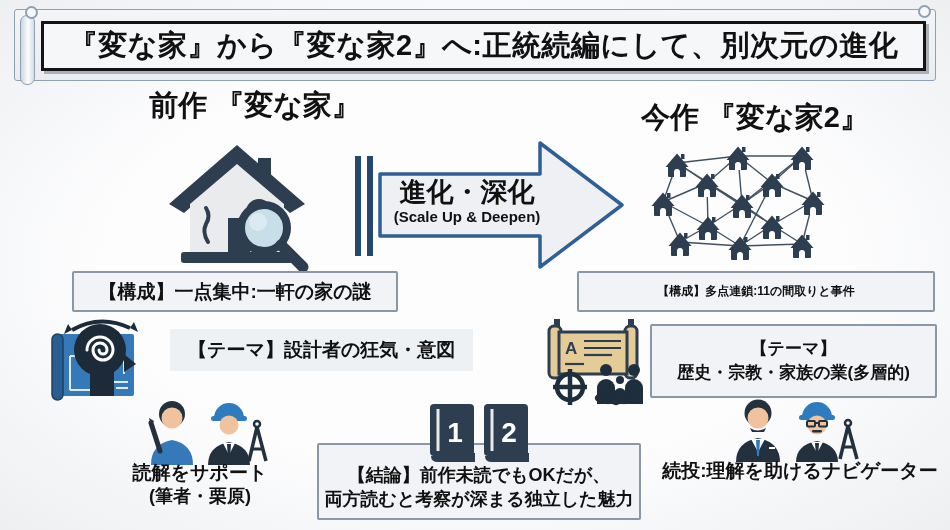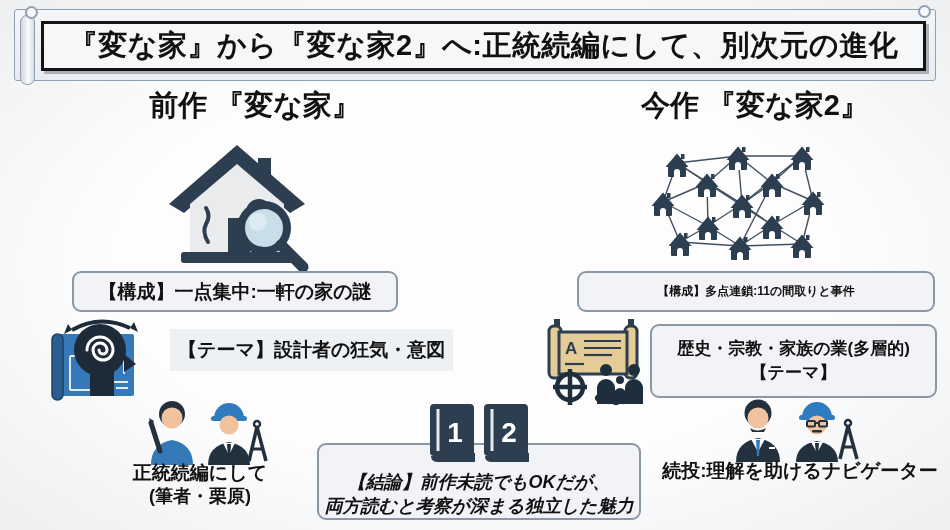--- a/index.html
+++ b/index.html
@@ -17,38 +17,38 @@
   .curl-l{left:10px;top:-4px;} .curl-r{right:4px;top:-5px;}
   .title-box{position:absolute;left:26px;top:11px;right:9px;bottom:9px;
     background:#f6f7f9;border:3px solid #141414;box-shadow:3px 3px 0 rgba(90,100,110,.45);
     display:flex;align-items:center;justify-content:center;}
   .title-text{font-size:29px;font-weight:bold;letter-spacing:.5px;white-space:nowrap;}
   
   .col-header{position:absolute;text-align:center;font-weight:bold;}
   .col-header .h1{font-size:29px;line-height:26px;}
   .col-header .h2{font-size:16px;line-height:19px;}
   .hdr-left{left:105px;top:92px;width:300px;}
-  .hdr-right{left:585px;top:92px;width:340px;}
+  .hdr-right{left:585px;top:104px;width:340px;}
   
   .icn{position:absolute;}
   
   .arrow-wrap{position:absolute;left:352px;top:136px;width:275px;height:138px;}
   .arrow-label{position:absolute;left:30px;top:41px;width:170px;text-align:center;font-weight:bold;}
   .arrow-label .a1{font-size:27px;line-height:30px;}
   .arrow-label .a2{font-size:15px;line-height:20px;}
   
-  .pill{position:absolute;background:#f1f3f6;border:2px solid #8a97a5;border-radius:9px;
+  .pill{position:absolute;background:#f1f3f6;border:2px solid #8a97a5;border-radius:2px;
     display:flex;flex-direction:column;align-items:center;justify-content:center;
     font-weight:bold;text-align:center;}
   .kousei-left{left:72px;top:271px;width:322px;height:37px;font-size:19px;}
   .kousei-right{left:577px;top:271px;width:354px;height:37px;font-size:12px;}
   .theme-right-box{left:650px;top:324px;width:283px;height:70px;font-size:17px;line-height:24px;}
   .conclusion-box{left:317px;top:443px;width:324px;height:77px;font-size:18px;line-height:24px;
-    justify-content:flex-end;box-sizing:border-box;font-style:italic;}
-  .theme-left-strip{position:absolute;left:170px;top:329px;padding:8px 8px;background:#eef1f4;
+    justify-content:flex-end;padding-bottom:7px;box-sizing:border-box;}
+  .theme-left-strip{position:absolute;left:170px;top:329px;padding:8px 18px;background:#eef1f4;
     font-size:19px;font-weight:bold;white-space:nowrap;}
   
   .caption{position:absolute;text-align:center;font-weight:bold;}
   .caption .c1{font-size:19px;line-height:24px;}
   .caption .c2{font-size:18px;line-height:23px;text-align:center;}
   .cap-left{left:55px;top:461px;width:290px;}
   .cap-right{left:652px;top:459px;width:296px;}
 </style>
 </head>
 <body>
@@ -82,20 +82,31 @@
       <circle cx="97" cy="70" r="11" fill="#f4f5f6" stroke="#2d3e50" stroke-width="4"></circle>
       <line x1="97" y1="60" x2="97" y2="80" stroke="#2d3e50" stroke-width="2.5"></line>
       <line x1="87" y1="70" x2="107" y2="70" stroke="#2d3e50" stroke-width="2.5"></line>
       <rect x="19" y="110" width="112" height="11" rx="3" fill="#2d3e50"></rect>
       <circle cx="102" cy="86" r="23" fill="#c8dfe9" stroke="#2d3e50" stroke-width="8"></circle>
       <line x1="119" y1="103" x2="141" y2="125" stroke="#2d3e50" stroke-width="11" stroke-linecap="round"></line>
       <circle cx="96" cy="80" r="9" fill="#dceaf1"></circle>
     </svg>
   </div>
 
+  <div class="arrow-wrap">
+    <svg width="275" height="138" viewBox="0 0 275 138">
+      <rect x="3" y="20" width="6" height="100" fill="#24486e"></rect>
+      <rect x="15" y="20" width="6" height="100" fill="#24486e"></rect>
+      <polygon points="28,38 188,38 188,7 270,69 188,131 188,100 28,100" fill="#eef0f3" stroke="#2e5f96" stroke-width="3.5" stroke-linejoin="round"></polygon>
+    </svg>
+    <div class="arrow-label">
+      <div class="a1">進化・深化</div>
+      <div class="a2">(Scale Up &amp; Deepen)</div>
+    </div>
+  </div>
 
   <div class="icn" style="left:635px;top:138px">
     <svg width="240" height="130" viewBox="0 0 240 130">
       <g stroke="#2d3e50" stroke-width="1.4" opacity="0.9">
         <line x1="42" y1="25" x2="103" y2="18"></line>
           <line x1="103" y1="18" x2="167" y2="18"></line>
         <line x1="42" y1="25" x2="72" y2="45"></line>
           <line x1="103" y1="18" x2="72" y2="45"></line>
         <line x1="103" y1="18" x2="137" y2="45"></line>
           <line x1="167" y1="18" x2="137" y2="45"></line>
@@ -208,22 +219,22 @@
       <g fill="none" stroke="#1e2e3d" stroke-width="2.4">
         <ellipse cx="58" cy="86" rx="4" ry="3"></ellipse>
           <ellipse cx="66" cy="88" rx="4" ry="3"></ellipse>
         <ellipse cx="74" cy="89" rx="4" ry="3"></ellipse>
           <ellipse cx="82" cy="88" rx="4" ry="3"></ellipse>
         <ellipse cx="90" cy="86" rx="4" ry="3"></ellipse>
       </g>
     </svg>
   </div>
   <div class="pill theme-right-box">
+    <span>【テーマ】</span>
     <span>歴史・宗教・家族の業(多層的)</span>
-    <span>【テーマ】</span>
   </div>
 
   <div class="icn" style="left:138px;top:397px">
     <svg width="132" height="68" viewBox="0 0 132 68">
       <circle cx="34" cy="17" r="13" fill="#23303d"></circle>
       <circle cx="34" cy="21" r="10.5" fill="#f0c29e"></circle>
       <path d="M13,68 Q13,47 34,43 Q55,47 55,68 Z" fill="#3579b8"></path>
       <line x1="13" y1="26" x2="22" y2="54" stroke="#23303d" stroke-width="5" stroke-linecap="round"></line>
       <polygon points="11,21 16,24 13,29" fill="#23303d"></polygon>
       <path d="M76,21 a15,15 0 0 1 30,0 Z" fill="#2f7bc0"></path>
@@ -232,21 +243,21 @@
       <path d="M70,68 Q70,49 91,45 Q112,49 112,68 Z" fill="#23303d"></path>
       <polygon points="85,46 97,46 91,58" fill="#ffffff"></polygon>
       <polygon points="89,47 93,47 92,62 90,62" fill="#23303d"></polygon>
       <circle cx="119" cy="27" r="3" fill="none" stroke="#23303d" stroke-width="2.5"></circle>
       <line x1="119" y1="30" x2="111" y2="64" stroke="#23303d" stroke-width="3.5"></line>
       <line x1="119" y1="30" x2="128" y2="64" stroke="#23303d" stroke-width="3.5"></line>
       <line x1="113" y1="52" x2="126" y2="52" stroke="#23303d" stroke-width="3"></line>
     </svg>
   </div>
   <div class="caption cap-left">
-    <div class="c1">正統続編にして</div>
+    <div class="c1">読解をサポート</div>
     <div class="c2">(筆者・栗原)</div>
   </div>
 
   <div class="pill conclusion-box">
     <span>【結論】前作未読でもOKだが、</span>
     <span>両方読むと考察が深まる独立した魅力</span>
   </div>
   <div class="icn" style="left:424px;top:402px;z-index:3">
     <svg width="112" height="62" viewBox="0 0 112 62">
       <g>

